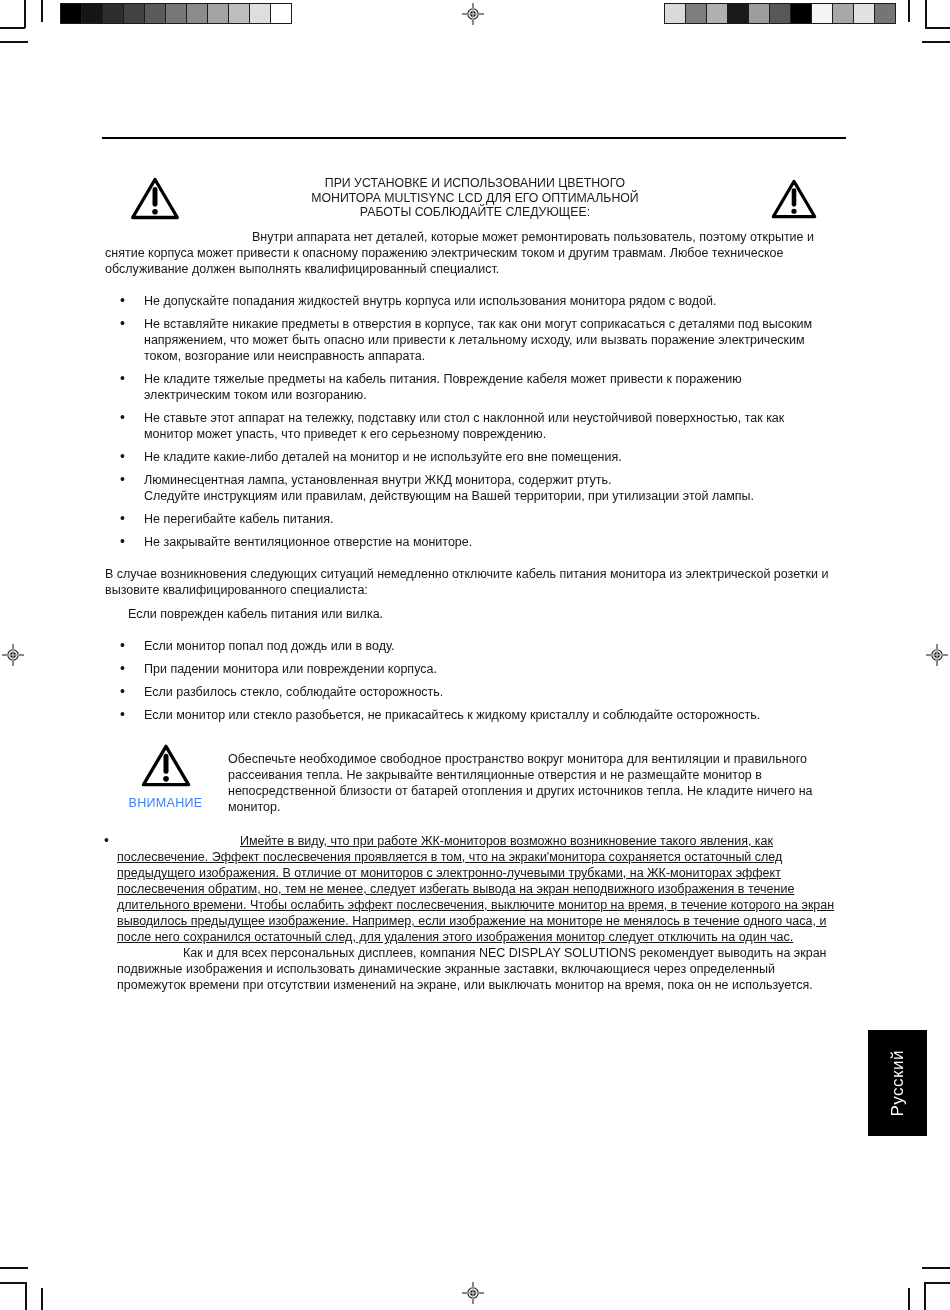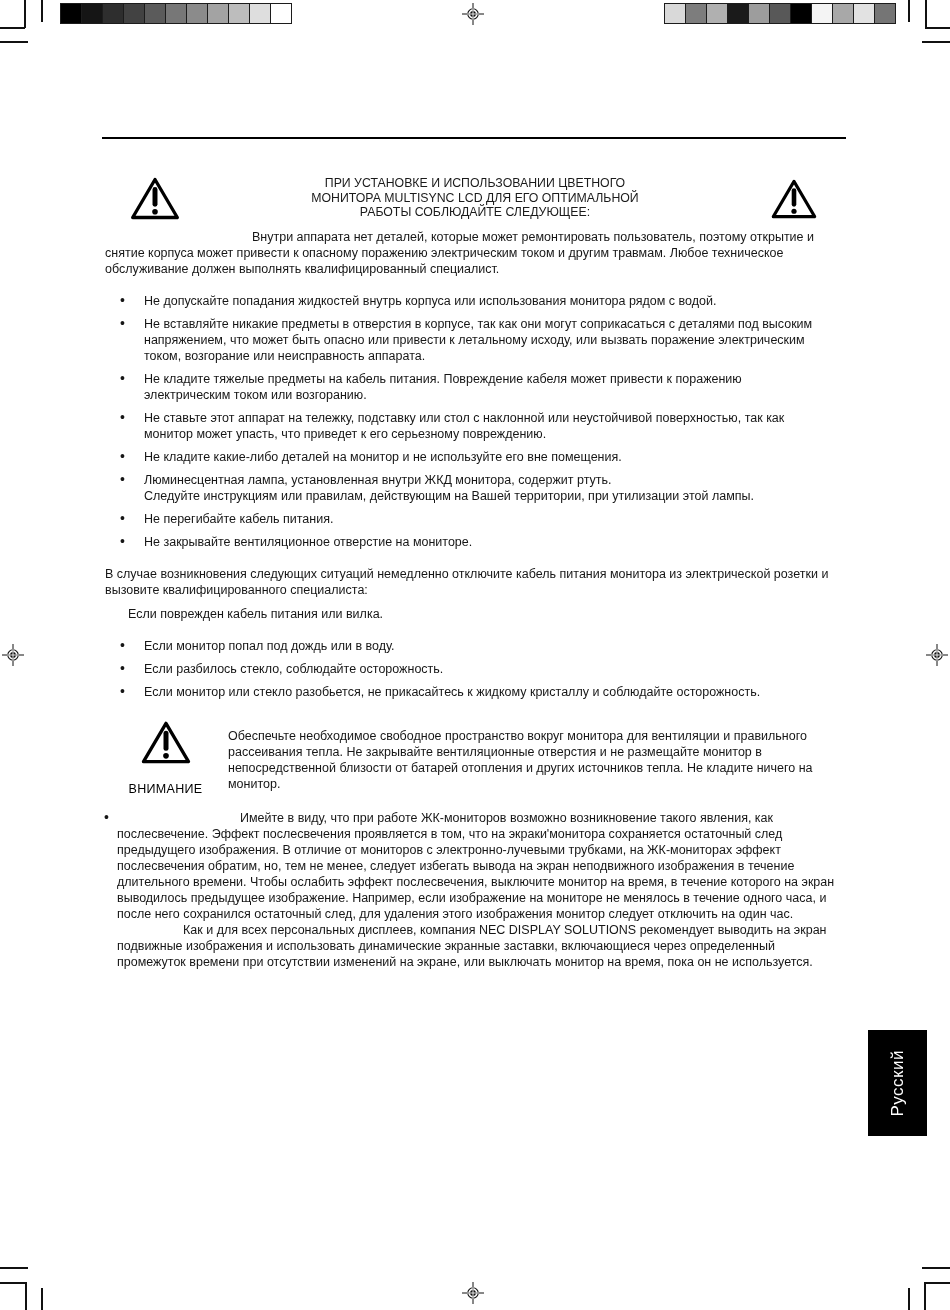--- a/index.html
+++ b/index.html
@@ -29,31 +29,31 @@
   p.intro{margin:0 0 8px 2px;text-indent:147px;}
   ul.blist{list-style:none;margin:16px;padding:0;}
   ul.blist>li{position:relative;padding-left:25px;margin:0 0 7px 0;}
   ul.blist>li::before{content:"\2022";position:absolute;left:1px;top:-1px;font-size:14px;}
   .btxt{white-space:pre-line;}
   p.unplug-intro{margin:10px 0 8px 2px;}
   p.unplug-first{margin:0 0 7px 25px;}
 
   .caution{display:flex;margin:10px 0 9px 0;}
   .caution-icon-col{width:125px;flex:0 0 125px;text-align:center;padding-top:4px;}
-  .caution-label{font-size:12.5px;letter-spacing:.3px;margin-top:12px;color:#000000;}
+  .caution-label{font-size:12.5px;letter-spacing:.3px;margin-top:3px;color:#3b82f6;}
   .caution-body{flex:1;}
   .caution-body p{margin:12px 0 9px 0;}
   ul.clist{list-style:none;margin:0;padding:0;}
   ul.clist>li{position:relative;margin:0 0 9px 0;}
   ul.clist>li::before{content:"\2022";position:absolute;left:-19px;top:-1px;font-size:14px;}
 
   ul.plist{list-style:none;margin:2px 0 0 0;padding:0;}
   ul.plist>li{position:relative;padding-left:14px;}
   ul.plist>li::before{content:"\2022";position:absolute;left:1px;top:-1px;font-size:14px;}
-  p.persist1{text-indent:123px;}
+  p.persist1{text-indent:123px;text-decoration:underline;}
   p.persist2{text-indent:66px;}
 
   
   .lang-tab{position:absolute;left:868px;top:1030px;width:59px;height:106px;
             display:flex;align-items:center;justify-content:center;}
   .lang-tab span{writing-mode:vertical-rl;transform:rotate(180deg);
                  color:#fff;font-size:17px;letter-spacing:.5px;}
 </style>
 </head>
 <body>
@@ -173,20 +173,21 @@
 Следуйте инструкциям или правилам, действующим на Вашей территории, при утилизации этой лампы.</span></li>
       <li><span class="btxt">Не перегибайте кабель питания.</span></li>
       <li><span class="btxt">Не закрывайте вентиляционное отверстие на мониторе.</span></li>
     </ul>
 
     <p class="unplug-intro">В случае возникновения следующих ситуаций немедленно отключите кабель питания монитора из электрической розетки и вызовите квалифицированного специалиста:</p>
     <p class="unplug-first">Если поврежден кабель питания или вилка.</p>
 
     <ul class="blist">
       <li><span class="btxt">Если монитор попал под дождь или в воду.</span></li>
+      <li><span class="btxt">При падении монитора или повреждении корпуса.</span></li>
       <li><span class="btxt">Если разбилось стекло, соблюдайте осторожность.</span></li>
       <li><span class="btxt">Если монитор или стекло разобьется, не прикасайтесь к жидкому кристаллу и соблюдайте осторожность.</span></li>
     </ul>
 
     <div class="caution">
       <div class="caution-icon-col">
         <svg width="50" height="45" viewBox="0 0 60 52">
           <path d="M30 3 L57 49 L3 49 Z" fill="#fff" stroke="#000" stroke-width="4" stroke-linejoin="round"></path>
           <path d="M30 15 L30 33" stroke="#000" stroke-width="6" stroke-linecap="round"></path>
           <circle cx="30" cy="42" r="3.4" fill="#000"></circle>

